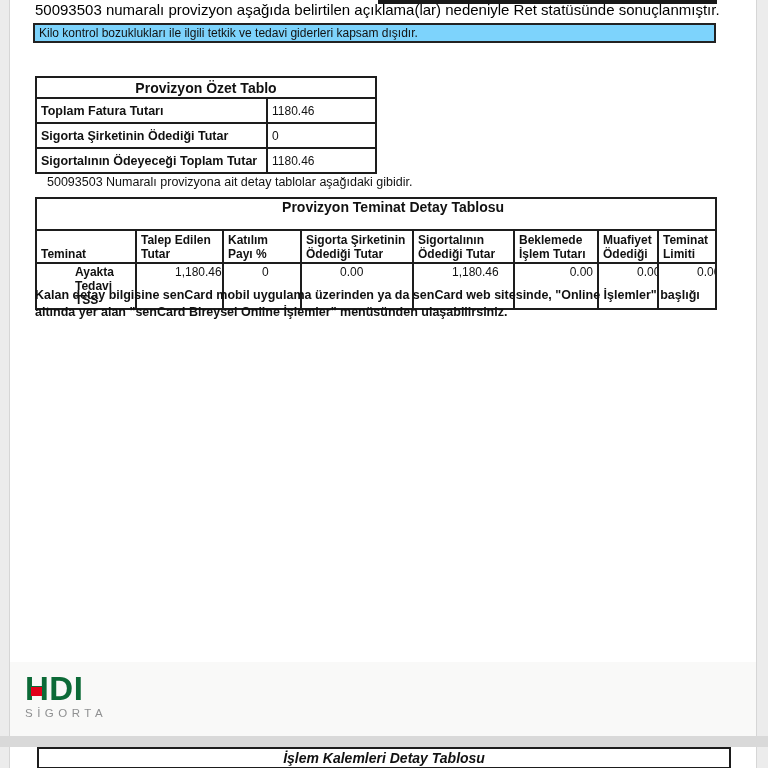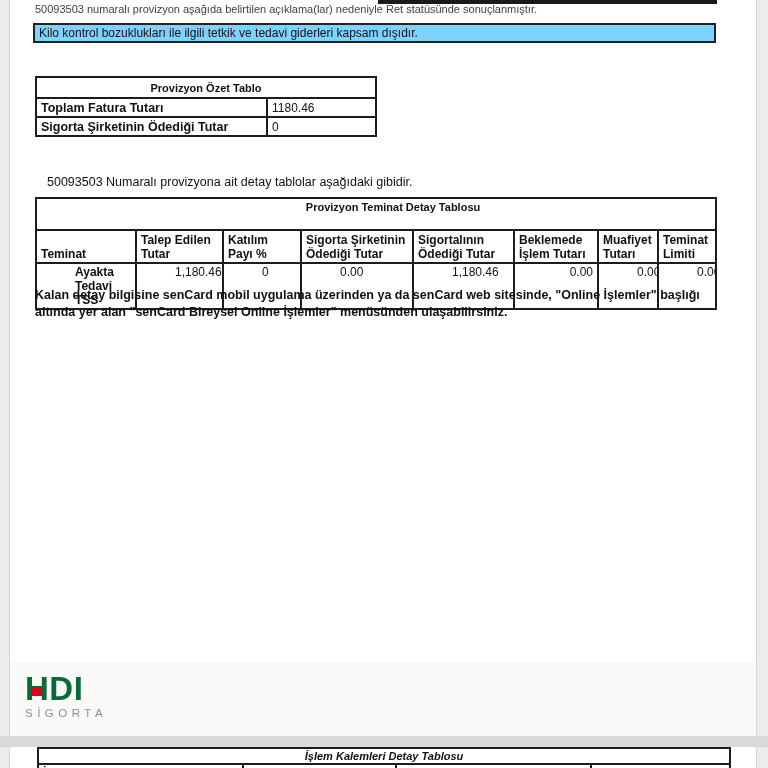--- a/index.html
+++ b/index.html
@@ -20,43 +20,43 @@
   .footer-zone { left: 10px; top: 662px; width: 746px; height: 74px; background: #f9f9f8; }
   .page-separator { left: 0; top: 736px; width: 768px; height: 11px; background: #d9d9d9; }
   .next-page { left: 10px; top: 747px; width: 746px; height: 21px; background: #ffffff; }
 
   
   .top-crop-bar { left: 378px; top: 0; width: 339px; height: 4px; background: #1a1a1a; }
 
   
   .status-text {
     left: 35px; top: 2px; width: 700px;
-    font-size: 11px; line-height: 15px; color: #404040;
+    font-size: 15px; line-height: 15px; color: #000000;
   }
 
   
   .reason-box {
     left: 33px; top: 23px; width: 683px; height: 20px;
     border: 2px solid #222;
     font-size: 12px; line-height: 16px;
     padding-left: 4px; background: #7dd3fc;
   }
 
   
   table { border-collapse: collapse; table-layout: fixed; background: #fff; }
   table, th, td { border: 2px solid #1d1d1d; }
   th, td { font-size: 12px; padding: 1px 4px; overflow: hidden; }
   .tbl-title {
-    text-align: center; font-weight: bold; font-size: 11px; border-radius: 9px;
+    text-align: center; font-weight: bold; font-size: 14px; border-radius: 9px;
   }
 
   .summary-table { left: 35px; top: 76px; width: 340px; }
   .summary-table td.lbl { font-weight: bold; font-size: 12.5px; }
   .summary-table td.val { font-weight: normal; }
-  .summary-table tr { height: 19px; }
+  .summary-table tr { height: 25px; }
   .summary-table tr.title-row { height: 21px; }
 
   .detail-intro {
     left: 35px; top: 175px; width: 700px;
     font-size: 12.5px; line-height: 15px; margin-left: 12px;
   }
 
   .coverage-table { left: 35px; top: 197px; width: 680px; }
   .coverage-table tr.title-row { height: 16px; }
   .coverage-table th {
@@ -119,20 +119,24 @@
     <tr class="title-row">
       <td class="tbl-title" colspan="2">Provizyon Özet Tablo</td>
     </tr>
     <tr>
       <td class="lbl">Toplam Fatura Tutarı</td>
       <td class="val">1180.46</td>
     </tr>
     <tr>
       <td class="lbl">Sigorta Şirketinin Ödediği Tutar</td>
       <td class="val">0</td>
+    </tr>
+    <tr>
+      <td class="lbl">Sigortalının Ödeyeceği Toplam Tutar</td>
+      <td class="val">1180.46</td>
     </tr>
   </tbody>
 </table>
 
 <div class="abs detail-intro">50093503 Numaralı provizyona ait detay tablolar aşağıdaki gibidir.</div>
 
 <table class="abs coverage-table">
   <colgroup>
     <col style="width:100px">
       <col style="width:87px">
@@ -147,21 +151,21 @@
     <tr class="title-row">
       <td class="tbl-title" colspan="8">Provizyon Teminat Detay Tablosu</td>
     </tr>
     <tr>
       <th>Teminat</th>
       <th>Talep Edilen Tutar</th>
       <th>Katılım Payı %</th>
       <th>Sigorta Şirketinin Ödediği Tutar</th>
       <th>Sigortalının Ödediği Tutar</th>
       <th>Beklemede İşlem Tutarı</th>
-      <th>Muafiyet Tutarı</th>
+      <th>Muafiyet Ödediği</th>
       <th>Teminat Limiti</th>
     </tr>
     <tr>
       <td class="b">Ayakta Tedavi TSS</td>
       <td>1,180.46</td>
       <td>0</td>
       <td>0.00</td>
       <td>1,180.46</td>
       <td class="right">0.00</td>
       <td>0.00</td>

